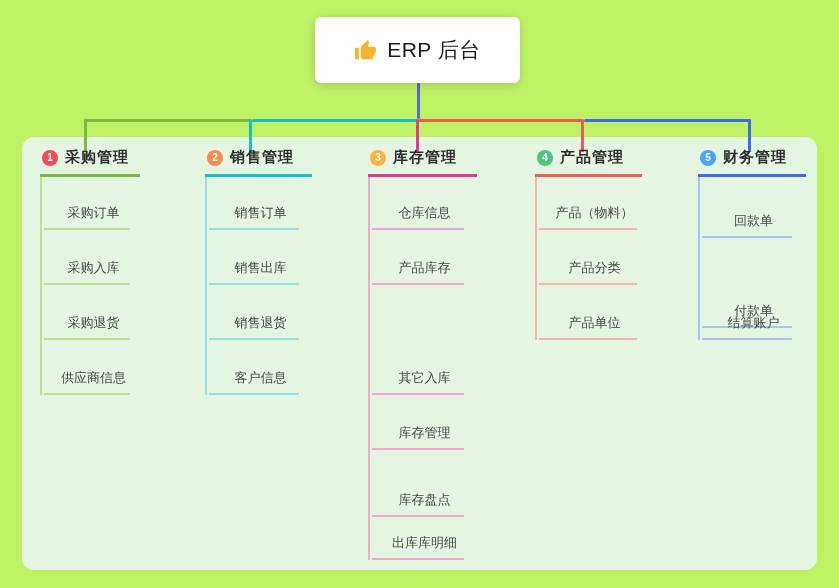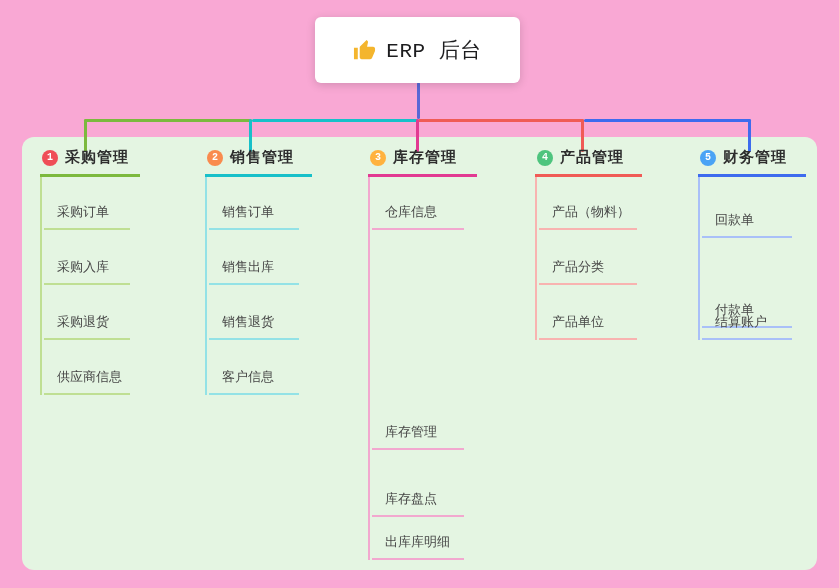--- a/index.html
+++ b/index.html
@@ -1,18 +1,19 @@
 <!DOCTYPE html>
 <html><head>
 <meta charset="utf-8">
 <style>
   html,body{margin:0;padding:0;background:#fff;}
   .stage{
-    position:relative;width:839px;height:588px;background:#f9a8d4;overflow:hidden;
-    font-family:Liberation Mono, monospace;
+    position:relative;width:839px;height:588px;background:#bef264;overflow:hidden;
+    font-family:Liberation Sans, sans-serif;
+    text-align:center;
   }
   .canvas{position:absolute;left:22px;top:137px;width:795px;height:433px;border-radius:12px;z-index:0;}
   .root-node{
     position:absolute;left:315px;top:17px;width:205px;height:66px;background:#fff;
     border-radius:6px;box-shadow:0 2px 10px rgba(0,0,0,.16);z-index:3;
     display:flex;align-items:center;justify-content:center;gap:10px;
     font-size:21px;color:#1d1d1f;letter-spacing:.5px;
   }
   .line{position:absolute;z-index:1;border-radius:2px;}
   .hseg{top:119px;height:3px;}
@@ -84,20 +85,22 @@
     <div class="child" style="top:221px;"><span>客户信息</span></div>
   </div>
 
   <div class="branch b3" style="left: 368px; width: 109px; --c: #e23a92; --lc: #f2a8cf;">
     <div class="branch-header">
       <span class="badge" style="background: rgb(255, 178, 62);">3</span>
       <span class="branch-label">库存管理</span>
     </div>
     <div class="kids-line" style="top:29px;height:383px;"></div>
     <div class="child" style="top:56px;"><span>仓库信息</span></div>
+    <div class="child" style="top:111px;"><span>产品库存</span></div>
+    <div class="child" style="top:221px;"><span>其它入库</span></div>
     <div class="child" style="top:276px;"><span>库存管理</span></div>
     <div class="child" style="top:331px;margin-top:12px;"><span>库存盘点</span></div>
     <div class="child" style="top:386px;"><span>出库库明细</span></div>
   </div>
 
   <div class="branch b4" style="left: 535px; width: 107px; --c: #f05b56; --lc: #f8b3b0;">
     <div class="branch-header">
       <span class="badge" style="background: rgb(78, 196, 126);">4</span>
       <span class="branch-label">产品管理</span>
     </div>

